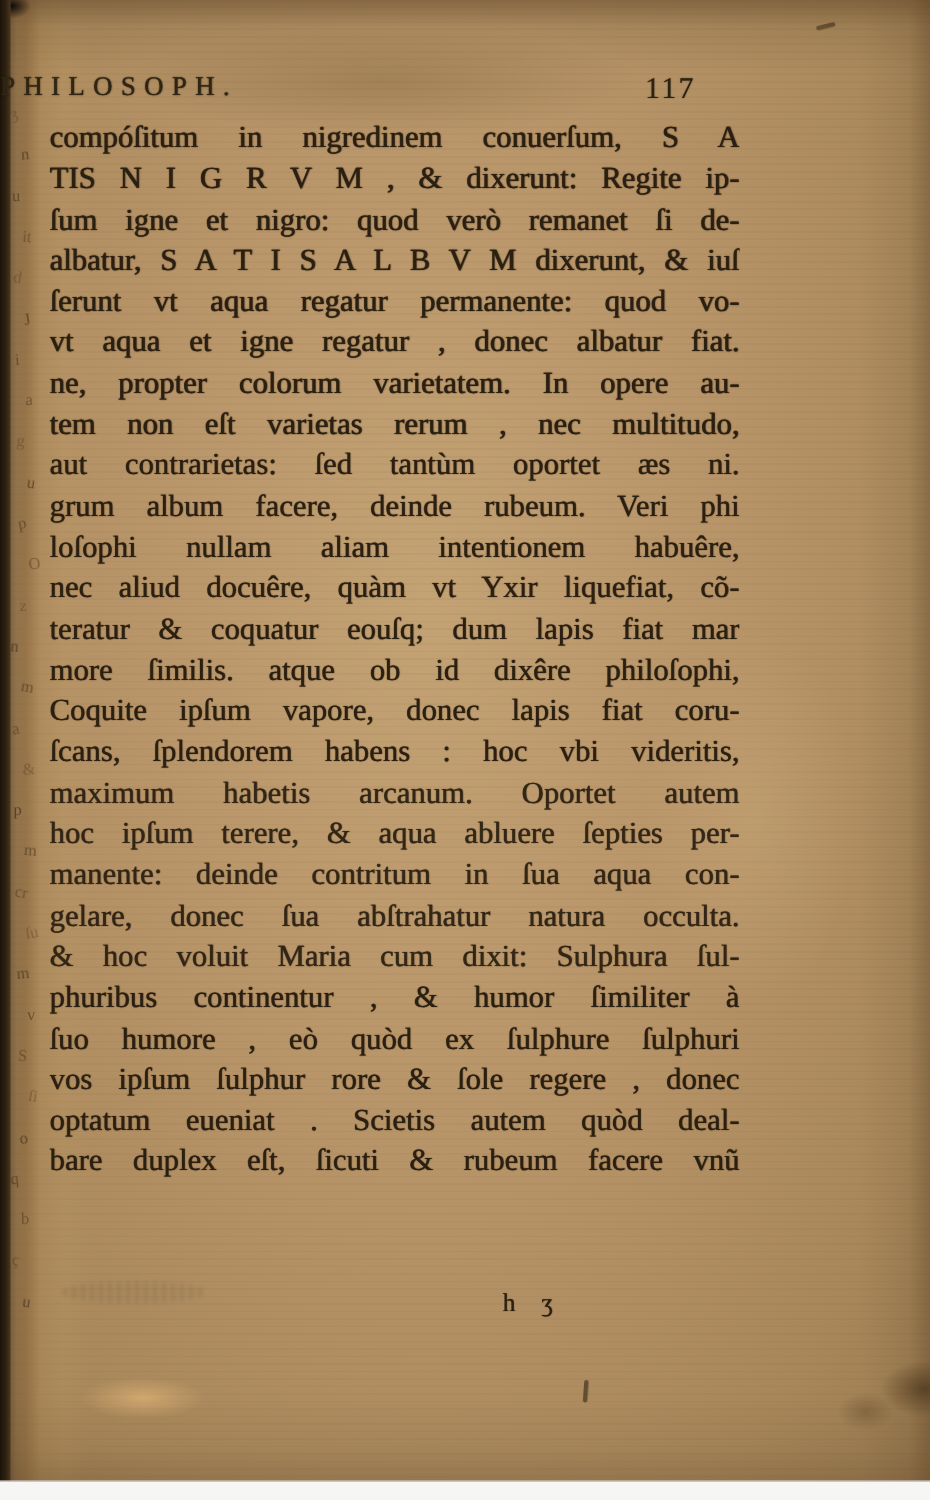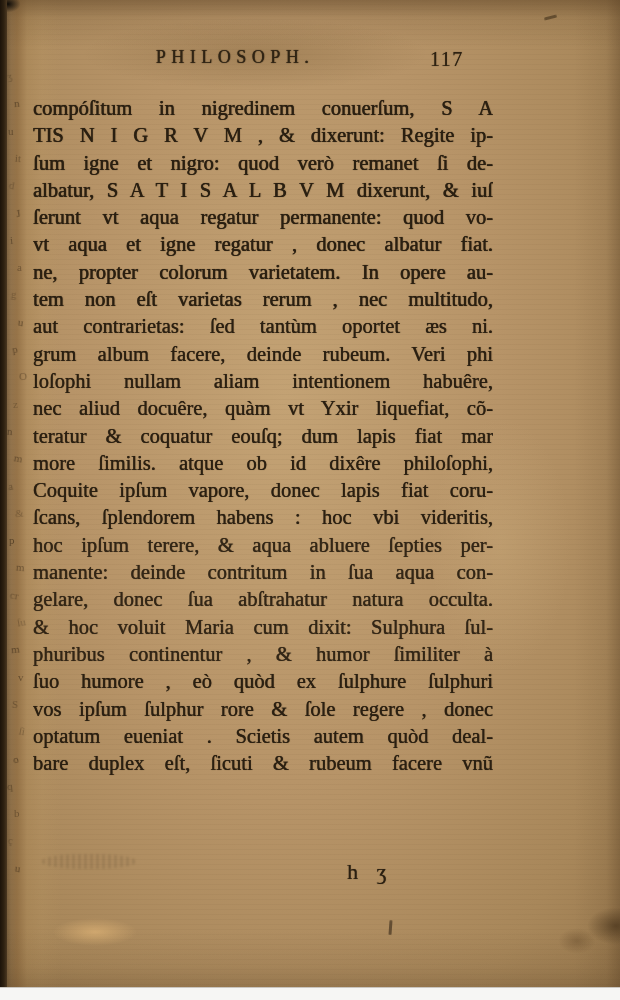--- a/index.html
+++ b/index.html
@@ -15,34 +15,34 @@
       radial-gradient(95px 170px at 500px 545px, rgba(208,178,128,0.30), rgba(208,178,128,0) 75%),
       linear-gradient(180deg, rgba(88,62,33,0.50) 0px, rgba(88,62,33,0.14) 18px, rgba(88,62,33,0) 48px),
       linear-gradient(0deg, rgba(90,66,37,0.38) 0px, rgba(90,66,37,0.10) 34px, rgba(90,66,37,0) 70px),
       linear-gradient(270deg, rgba(86,62,34,0.40) 0px, rgba(86,62,34,0.12) 14px, rgba(86,62,34,0) 46px),
       linear-gradient(90deg, #231a0e 0px, #39291675 6px, #6d523175 11px, rgba(139,104,61,0.70) 17px, rgba(169,134,84,0.42) 27px, rgba(190,155,100,0.18) 42px, rgba(190,155,100,0) 62px),
       repeating-linear-gradient(0deg, rgba(58,40,20,0.04) 0px, rgba(58,40,20,0.04) 1px, rgba(0,0,0,0) 1px, rgba(0,0,0,0) 5px),
       radial-gradient(ellipse at 46% 40%, #c3a274 0%, var(--paper,#b79468) 45%, #a8875a 80%, #9a7a4f 100%);
   }
   .spine-core{position:absolute;left:0;top:0;width:7px;height:1000px;
     background:linear-gradient(90deg,#1c1309 0%,#2e2111 55%,#4a3720 100%);}
-  .running-title{position:absolute;left:0;top:47px;width:470px;text-align:center;
+  .running-title{position:absolute;left:0;top:47px;width:470px;text-align:left;
     font-size:18px;letter-spacing:5.5px;color:#32261594;color:#302414;
     text-shadow:0 0 0.9px rgba(48,36,20,0.9), 0.4px 0.4px 0.8px rgba(48,36,20,0.55);}
   .page-num{position:absolute;left:430px;top:48px;font-size:20px;letter-spacing:1.5px;color:#2e2212;
     text-shadow:0 0 0.8px rgba(46,34,18,0.9);}
-  .text-block{position:absolute;left:33px;top:79px;width:460px;color:var(--ink,#2a1f11);margin-top:16px;}
+  .text-block{position:absolute;left:33px;top:79px;width:460px;color:var(--ink,#2a1f11);}
   .tline{
     height:27.3px;overflow:hidden;font-size:20.5px;line-height:27.3px;
     text-align:justify;text-align-last:justify;text-justify:inter-word;white-space:normal;
     text-shadow:0.35px 0.25px 0.7px rgba(42,31,17,0.85), -0.2px 0 0.45px rgba(42,31,17,0.5);
   }
   .tline:nth-child(n+17):nth-child(-n+21){opacity:0.94;}
   .tline:nth-child(-n+8){text-shadow:0.45px 0.3px 0.8px rgba(36,26,13,0.95), -0.25px 0 0.5px rgba(36,26,13,0.6);}
-  .signature{position:absolute;left:45px;top:859px;width:460px;font-size:22px;color:#2a1f11;
+  .signature{position:absolute;left:33px;top:859px;width:460px;font-size:17px;color:#2a1f11;
     padding-left:302px;box-sizing:border-box;word-spacing:13px;
     text-shadow:0.35px 0.25px 0.7px rgba(42,31,17,0.85);}
   .margin-marks{position:absolute;left:0;top:0;width:34px;height:1000px;}
   .mark{position:absolute;font-size:11px;color:#3c2c19;filter:blur(0.35px);}
   .bleed-smudge{position:absolute;left:42px;top:854px;width:94px;height:15px;border-radius:45%;
     background:repeating-linear-gradient(90deg, rgba(92,72,46,0.38) 0 3px, rgba(0,0,0,0) 3px 6px);
     filter:blur(1.3px);opacity:0.55;}
   .ink-dot{position:absolute;left:389px;top:920px;width:3px;height:15px;border-radius:2px;
     background:rgba(40,28,14,0.55);transform:rotate(4deg);filter:blur(0.3px);}
   .corner-dash{position:absolute;left:544px;top:16px;width:13px;height:3px;border-radius:2px;
@@ -102,20 +102,21 @@
       <div class="tline">ne, propter colorum varietatem. In opere au-</div>
       <div class="tline">tem non eſt varietas rerum , nec multitudo,</div>
       <div class="tline">aut contrarietas: ſed tantùm oportet æs ni.</div>
       <div class="tline">grum album facere, deinde rubeum. Veri phi</div>
       <div class="tline">loſophi nullam aliam intentionem habuêre,</div>
       <div class="tline">nec aliud docuêre, quàm vt Yxir liquefiat, cõ-</div>
       <div class="tline">teratur &amp; coquatur eouſq; dum lapis fiat mar</div>
       <div class="tline">more ſimilis. atque ob id dixêre philoſophi,</div>
       <div class="tline">Coquite ipſum vapore, donec lapis fiat coru-</div>
       <div class="tline">ſcans, ſplendorem habens : hoc vbi videritis,</div>
+      <div class="tline">maximum habetis arcanum. Oportet autem</div>
       <div class="tline">hoc ipſum terere, &amp; aqua abluere ſepties per-</div>
       <div class="tline">manente: deinde contritum in ſua aqua con-</div>
       <div class="tline">gelare, donec ſua abſtrahatur natura occulta.</div>
       <div class="tline">&amp; hoc voluit Maria cum dixit: Sulphura ſul-</div>
       <div class="tline">phuribus continentur , &amp; humor ſimiliter à</div>
       <div class="tline">ſuo humore , eò quòd ex ſulphure ſulphuri</div>
       <div class="tline">vos ipſum ſulphur rore &amp; ſole regere , donec</div>
       <div class="tline">optatum eueniat . Scietis autem quòd deal-</div>
       <div class="tline">bare duplex eſt, ſicuti &amp; rubeum facere vnũ</div>
     </div>

